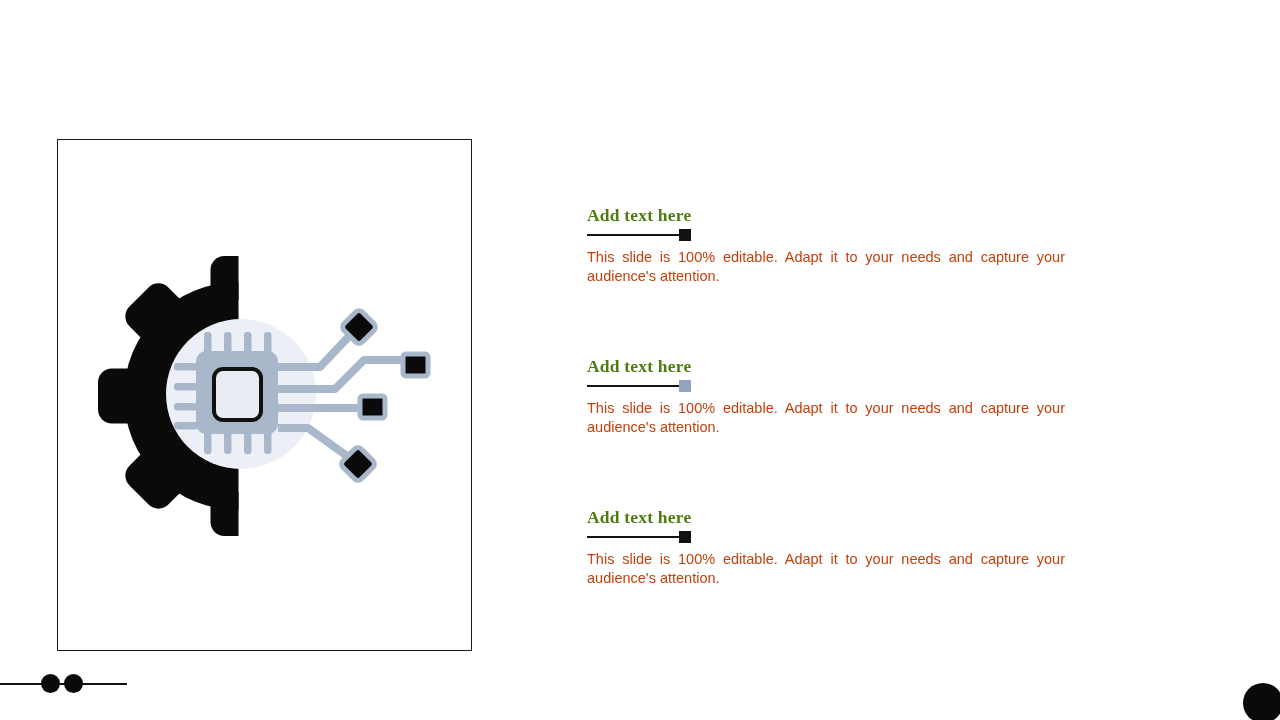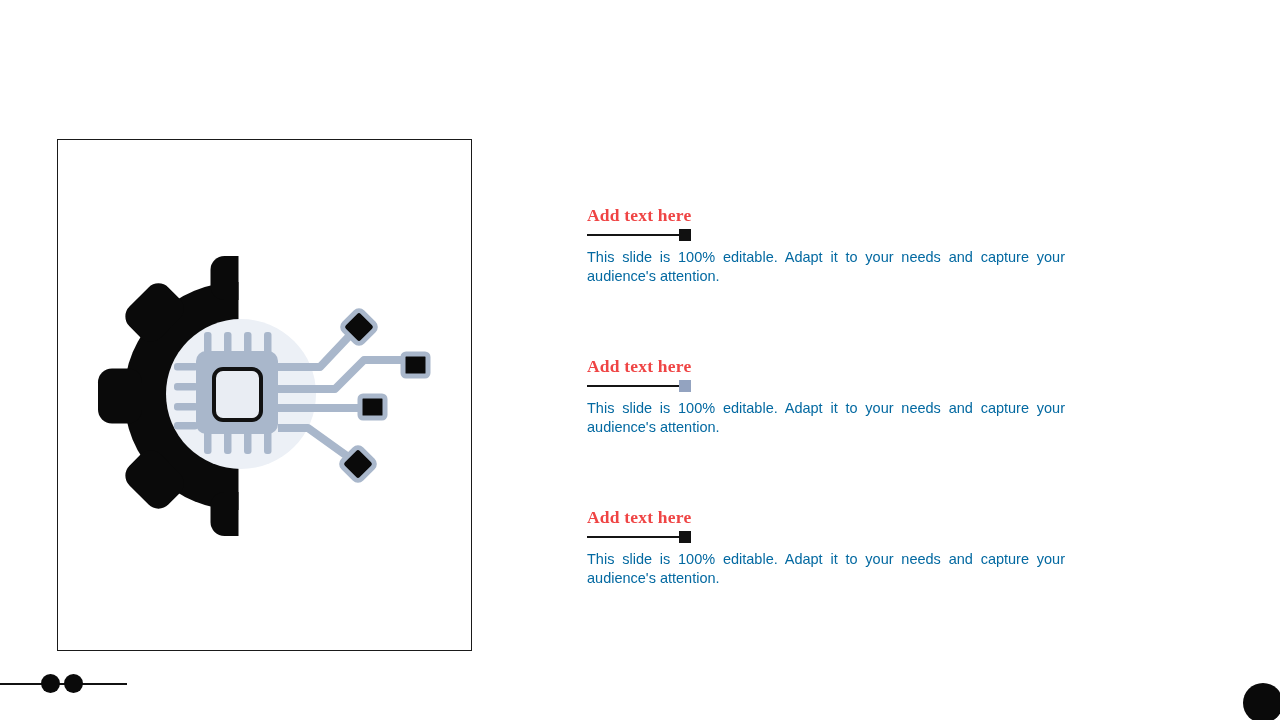--- a/index.html
+++ b/index.html
@@ -42,39 +42,39 @@
   .section {
     position: absolute; left: 587px;
     width: 478px;
   }
   .section .heading {
     font-family: "Liberation Serif", serif;
     font-weight: bold;
     font-size: 17.5px;
     line-height: 20px;
     letter-spacing: 0.2px;
-    color: #ef4444;
+    color: #4d7c0f;
     cursor: text;
   }
   .marker-row { position: relative; height: 12px; margin-top: 4px; }
   .marker-row .rule {
     position: absolute; left: 0; top: 5px;
     width: 92px; height: 1.5px;
     background: #151515;
   }
   .marker-row .square {
     position: absolute; left: 92px; top: 0;
     width: 12px; height: 12px;
     background: #111111;
   }
   .section .body {
     margin-top: 7px;
     font-size: 14.5px;
     line-height: 19px;
-    color: #0369a1;
+    color: #c2410c;
     text-align: justify;
   }
   .s1 { top: 205px; }
   .s2 { top: 356px; }
   .s3 { top: 507px; }
 
   
   .footer-line {
     position: absolute; left: 0; top: 683px;
     width: 127px; height: 1.5px;

